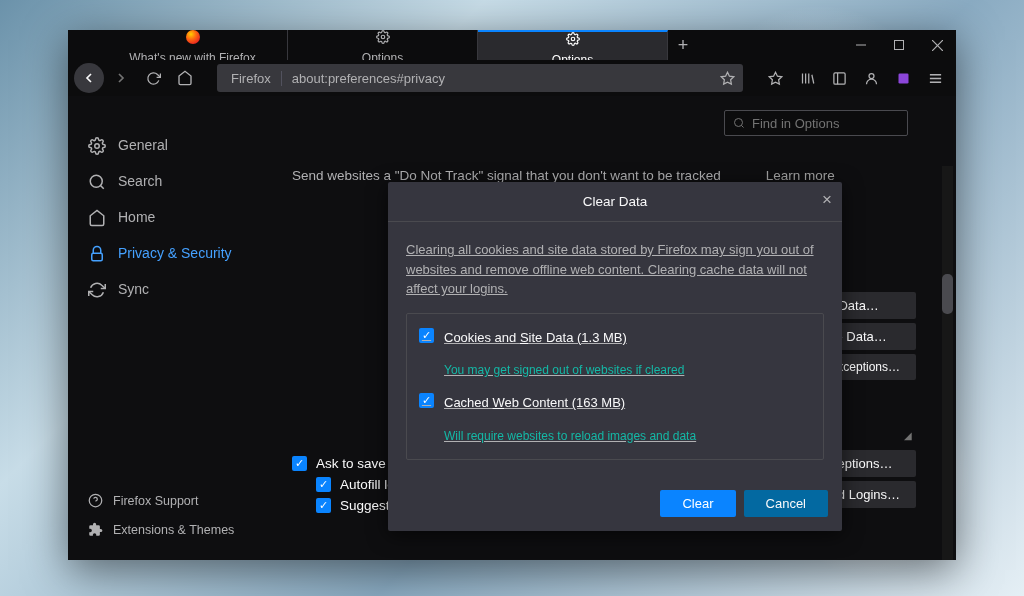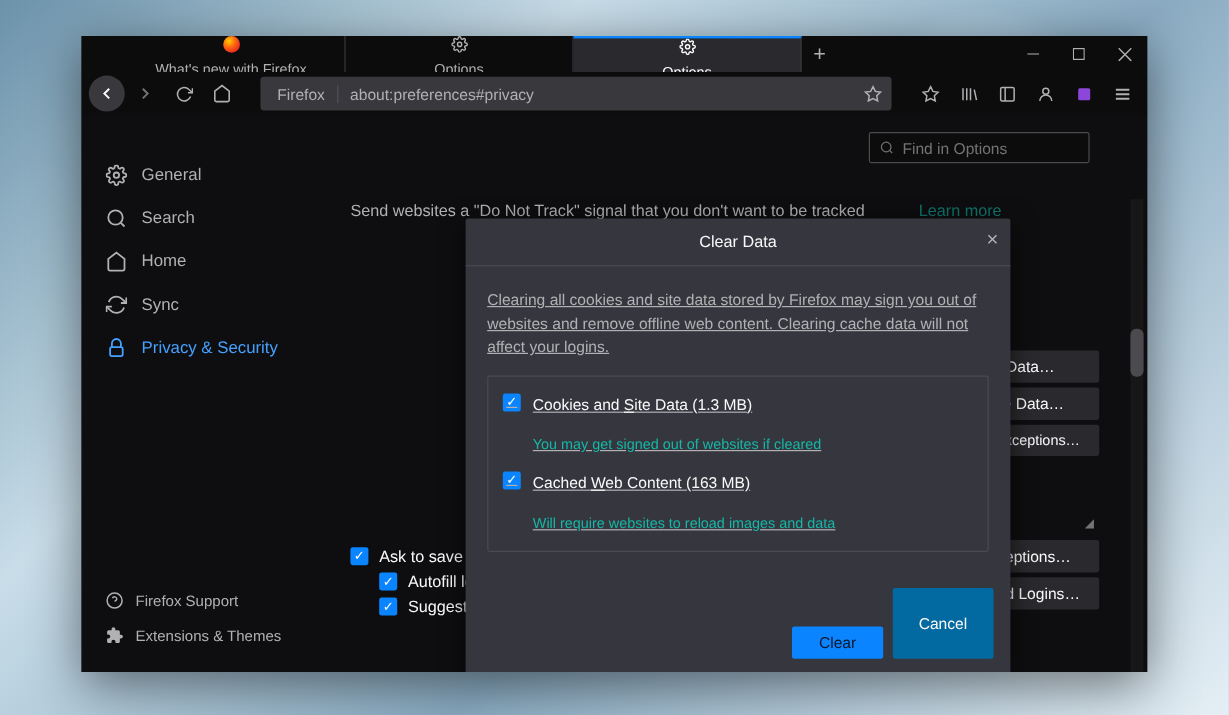--- a/index.html
+++ b/index.html
@@ -24,21 +24,21 @@
 .rightbtns { display: flex; gap: 2px; }
 .content { flex: 1; display: flex; background: #0e0e10; position: relative; overflow: hidden; }
 .sidebar { width: 206px; padding: 32px 0 16px 0; display: flex; flex-direction: column; }
 .nav-item { display: flex; align-items: flex-start; gap: 12px; padding: 9px 20px; color: #b1b1b3; font-size: 14px; cursor: pointer; }
 .nav-item.active { color: #45a1ff; }
 .nav-spacer { flex: 1; }
 .support-item { display: flex; align-items: center; gap: 10px; padding: 7px 20px; color: #b1b1b3; font-size: 12.5px; cursor: pointer; }
 .main { flex: 1; padding: 18px 40px 0 18px; color: #b1b1b3; font-size: 13.5px; overflow: hidden; position: relative; }
 .search-opts { position: absolute; right: 48px; top: 14px; width: 184px; height: 26px; background: #0c0c0d; border: 1px solid #4a4a4f; border-radius: 2px; display: flex; align-items: center; padding: 0 8px; gap: 7px; color: #737373; font-size: 13px; }
 .dnt-row { margin-top: 54px; display: flex; align-items: center; gap: 6px; }
-.learn { color: #0f766e; cursor: pointer; padding-left: 39px; }
+.learn { color: #a3a3a3; cursor: pointer; padding-left: 39px; }
 .sidebtns { position: absolute; right: 40px; top: 196px; display: flex; flex-direction: column; gap: 4px; }
 .sidebtn { background: #2a2a2e; color: #f9f9fa; border: none; padding: 6px 16px; font-size: 13px; cursor: pointer; min-width: 106px; text-align: center; border-radius: 2px; }
 .resizer { position: absolute; right: 40px; top: 334px; width: 12px; height: 8px; color: #737373; font-size: 10px; }
 .login-section { position: absolute; left: 18px; right: 40px; top: 354px; }
 .chk-row { display: flex; align-items: center; gap: 9px; margin: 6px 0; color: #f9f9fa; font-size: 13.5px; }
 .chk-row.sub { margin-left: 24px; }
 .chk { width: 15px; height: 15px; background: #0a84ff; border-radius: 2px; display: flex; align-items: center; justify-content: center; color: white; font-size: 11px; flex-shrink: 0; }
 .login-btns { position: absolute; right: 0; top: 0; display: flex; flex-direction: column; gap: 4px; }
 .scrollbar { position: absolute; right: 3px; top: 70px; bottom: 0; width: 11px; background: #171717; }
 .scrollbar-track { position: absolute; right: 0; top: 108px; width: 11px; height: 40px; background: #4a4a4f; border-radius: 5px; }
@@ -49,21 +49,21 @@
 .modal-body { padding: 18px 18px 16px 18px; color: #b1b1b3; font-size: 13px; line-height: 1.5; text-decoration: underline; }
 .modal-opts { margin-top: 14px; border: 1px solid #4a4a4f; border-radius: 2px; padding: 14px 12px; }
 .opt-row { display: flex; gap: 10px; align-items: flex-start; margin-bottom: 14px; }
 .opt-row:last-child { margin-bottom: 0; }
 .opt-texts { display: flex; flex-direction: column; gap: 14px; }
 .opt-title { color: #f9f9fa; font-size: 13px; }
 .opt-sub { color: #14b8a6; font-size: 12px; }
 .modal-foot { padding: 14px 14px 14px 14px; display: flex; justify-content: flex-end; gap: 8px; }
 .btn { padding: 6px 22px; font-size: 13px; border: none; border-radius: 2px; cursor: pointer; }
 .btn-cancel { background: #0369a1; color: #f9f9fa; }
-.btn-primary { background: #0a84ff; color: #0f172a; margin-top: 32px; }
+.btn-primary { background: #0a84ff; color: #ffffff; }
 .ff-logo { width: 14px; height: 14px; background: radial-gradient(circle at 35% 30%, #ffcc00 0%, #ff6611 40%, #e62222 80%); border-radius: 50%; }
 svg { display: block; }
 .u { text-decoration: underline; }
 </style>
 </head>
 <body>
 
 <div class="desktop-bg"></div>
 
 <div class="window">
@@ -215,38 +215,38 @@
         <span>Search</span>
       </div>
       <div class="nav-item">
         <span>
             <svg width="18" height="18" viewBox="0 0 24 24" fill="none" stroke="#b1b1b3" stroke-width="2">
               <path d="M3 9l9-7 9 7v11a2 2 0 01-2 2H5a2 2 0 01-2-2z"></path>
             </svg>
           </span>
         <span>Home</span>
       </div>
+      <div class="nav-item active">
+        <span>
+            <svg width="18" height="18" viewBox="0 0 24 24" fill="none" stroke="#45a1ff" stroke-width="2">
+              <rect x="5" y="11" width="14" height="10" rx="2"></rect>
+              <path d="M7 11V7a5 5 0 0110 0v4"></path>
+            </svg>
+          </span>
+        <span>Privacy &amp; Security</span>
+      </div>
       <div class="nav-item">
         <span>
             <svg width="18" height="18" viewBox="0 0 24 24" fill="none" stroke="#b1b1b3" stroke-width="2">
               <polyline points="23 4 23 10 17 10"></polyline>
               <polyline points="1 20 1 14 7 14"></polyline>
               <path d="M3.51 9a9 9 0 0114.85-3.36L23 10M1 14l4.64 4.36A9 9 0 0020.49 15"></path>
             </svg>
           </span>
         <span>Sync</span>
-      </div>
-      <div class="nav-item active">
-        <span>
-            <svg width="18" height="18" viewBox="0 0 24 24" fill="none" stroke="#45a1ff" stroke-width="2">
-              <rect x="5" y="11" width="14" height="10" rx="2"></rect>
-              <path d="M7 11V7a5 5 0 0110 0v4"></path>
-            </svg>
-          </span>
-        <span>Privacy &amp; Security</span>
       </div>
       <div class="nav-spacer"></div>
       <div class="support-item">
         <span>
             <svg width="15" height="15" viewBox="0 0 24 24" fill="none" stroke="#b1b1b3" stroke-width="2">
               <circle cx="12" cy="12" r="10"></circle>
               <path d="M9.09 9a3 3 0 015.83 1c0 2-3 3-3 3"></path>
               <line x1="12" y1="17" x2="12.01" y2="17"></line>
             </svg>
           </span>

